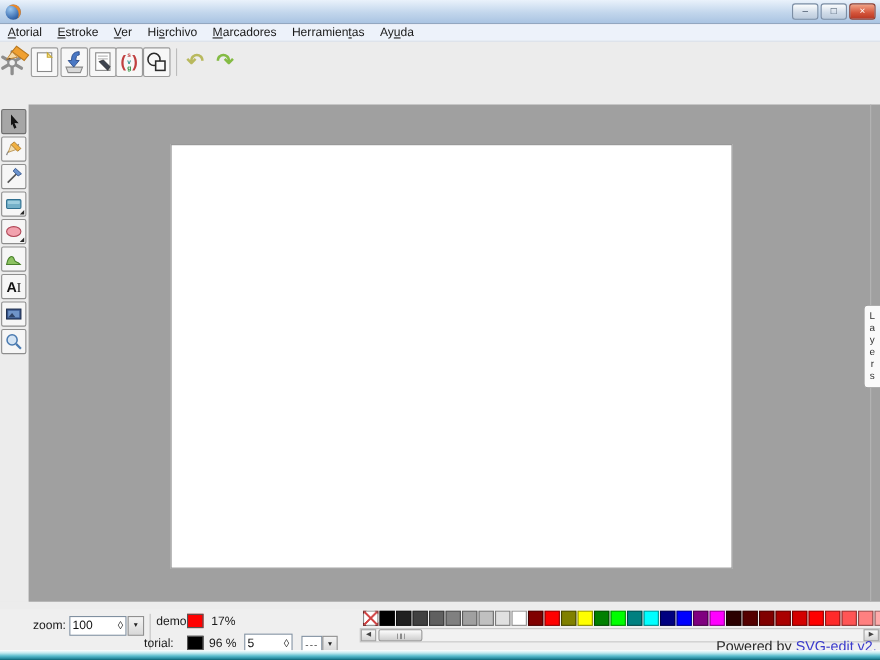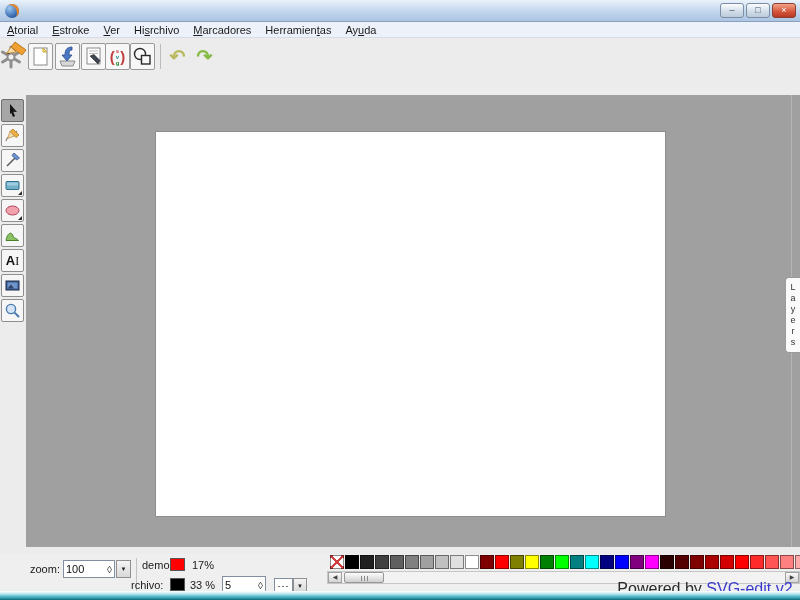--- a/index.html
+++ b/index.html
@@ -88,21 +88,21 @@
 
   .hscroll{position:absolute;left:327px;top:17px;width:473px;height:13px;background:#f2f2f2;
     border:1px solid #c6c6c6;box-sizing:border-box;}
   .hs-arrow{position:absolute;top:0;width:14px;height:11px;background:linear-gradient(#fafafa,#d4d4d4);
     border:1px solid #a2a2a2;box-sizing:border-box;font-size:6px;line-height:9px;text-align:center;color:#444;}
   .hs-thumb{position:absolute;left:16px;top:0;width:40px;height:11px;border:1px solid #979797;border-radius:2px;
     box-sizing:border-box;background:linear-gradient(#fdfdfd,#cecece);}
   .hs-thumb::after{content:'';position:absolute;left:50%;top:3px;width:7px;height:5px;margin-left:-3px;
     background:repeating-linear-gradient(90deg,#8a8a8a 0 1px,transparent 1px 3px);}
 
-  .powered{position:absolute;right:3px;top:26px;font-size:16px;color:#2a2a2a;white-space:nowrap;}
+  .powered{position:absolute;right:3px;top:26px;font-size:13px;color:#2a2a2a;white-space:nowrap;}
   .powered a{color:#3a3acc;text-decoration:underline;}
 
   .taskbar-strip{position:absolute;left:0;top:591px;width:800px;height:9px;
     background:linear-gradient(#ffffff,#bfe9ef 30%,#58bccd 60%,#1b7e92 92%,#0f5a6a);}
 </style>
 </head>
 <body>
 
 <div id="screen">
 
@@ -271,23 +271,23 @@
     <div class="dd-btn" style="left:116px;top:6px;width:15px;height:18px">
         <span>▼</span>
       </div>
 
     <div class="vsep"></div>
 
     <span class="b-label" style="left:142px;top:5px">demo:</span>
     <div class="swatch-box" style="left:170px;top:4px;background:#ff0000"></div>
     <span class="b-label" style="left:192px;top:5px">17%</span>
 
-    <span class="b-label" style="left:131px;top:25px">rchivo:</span>
+    <span class="b-label" style="left:131px;top:25px">torial:</span>
     <div class="swatch-box" style="left:170px;top:24px;background:#000000"></div>
-    <span class="b-label" style="left:190px;top:25px">33 %</span>
+    <span class="b-label" style="left:190px;top:25px">96 %</span>
     <div class="spin-box" style="left:222px;top:22px;width:44px;height:18px">
       <input style="width: 22px;" value="5">
       <span class="spin-glyph">◊</span>
     </div>
     <div class="dash-box" style="left:274px;top:24px;width:19px;height:15px">---</div>
     <div class="dd-btn" style="left:293px;top:24px;width:14px;height:15px">
         <span>▼</span>
       </div>
 
     <div class="palette">

